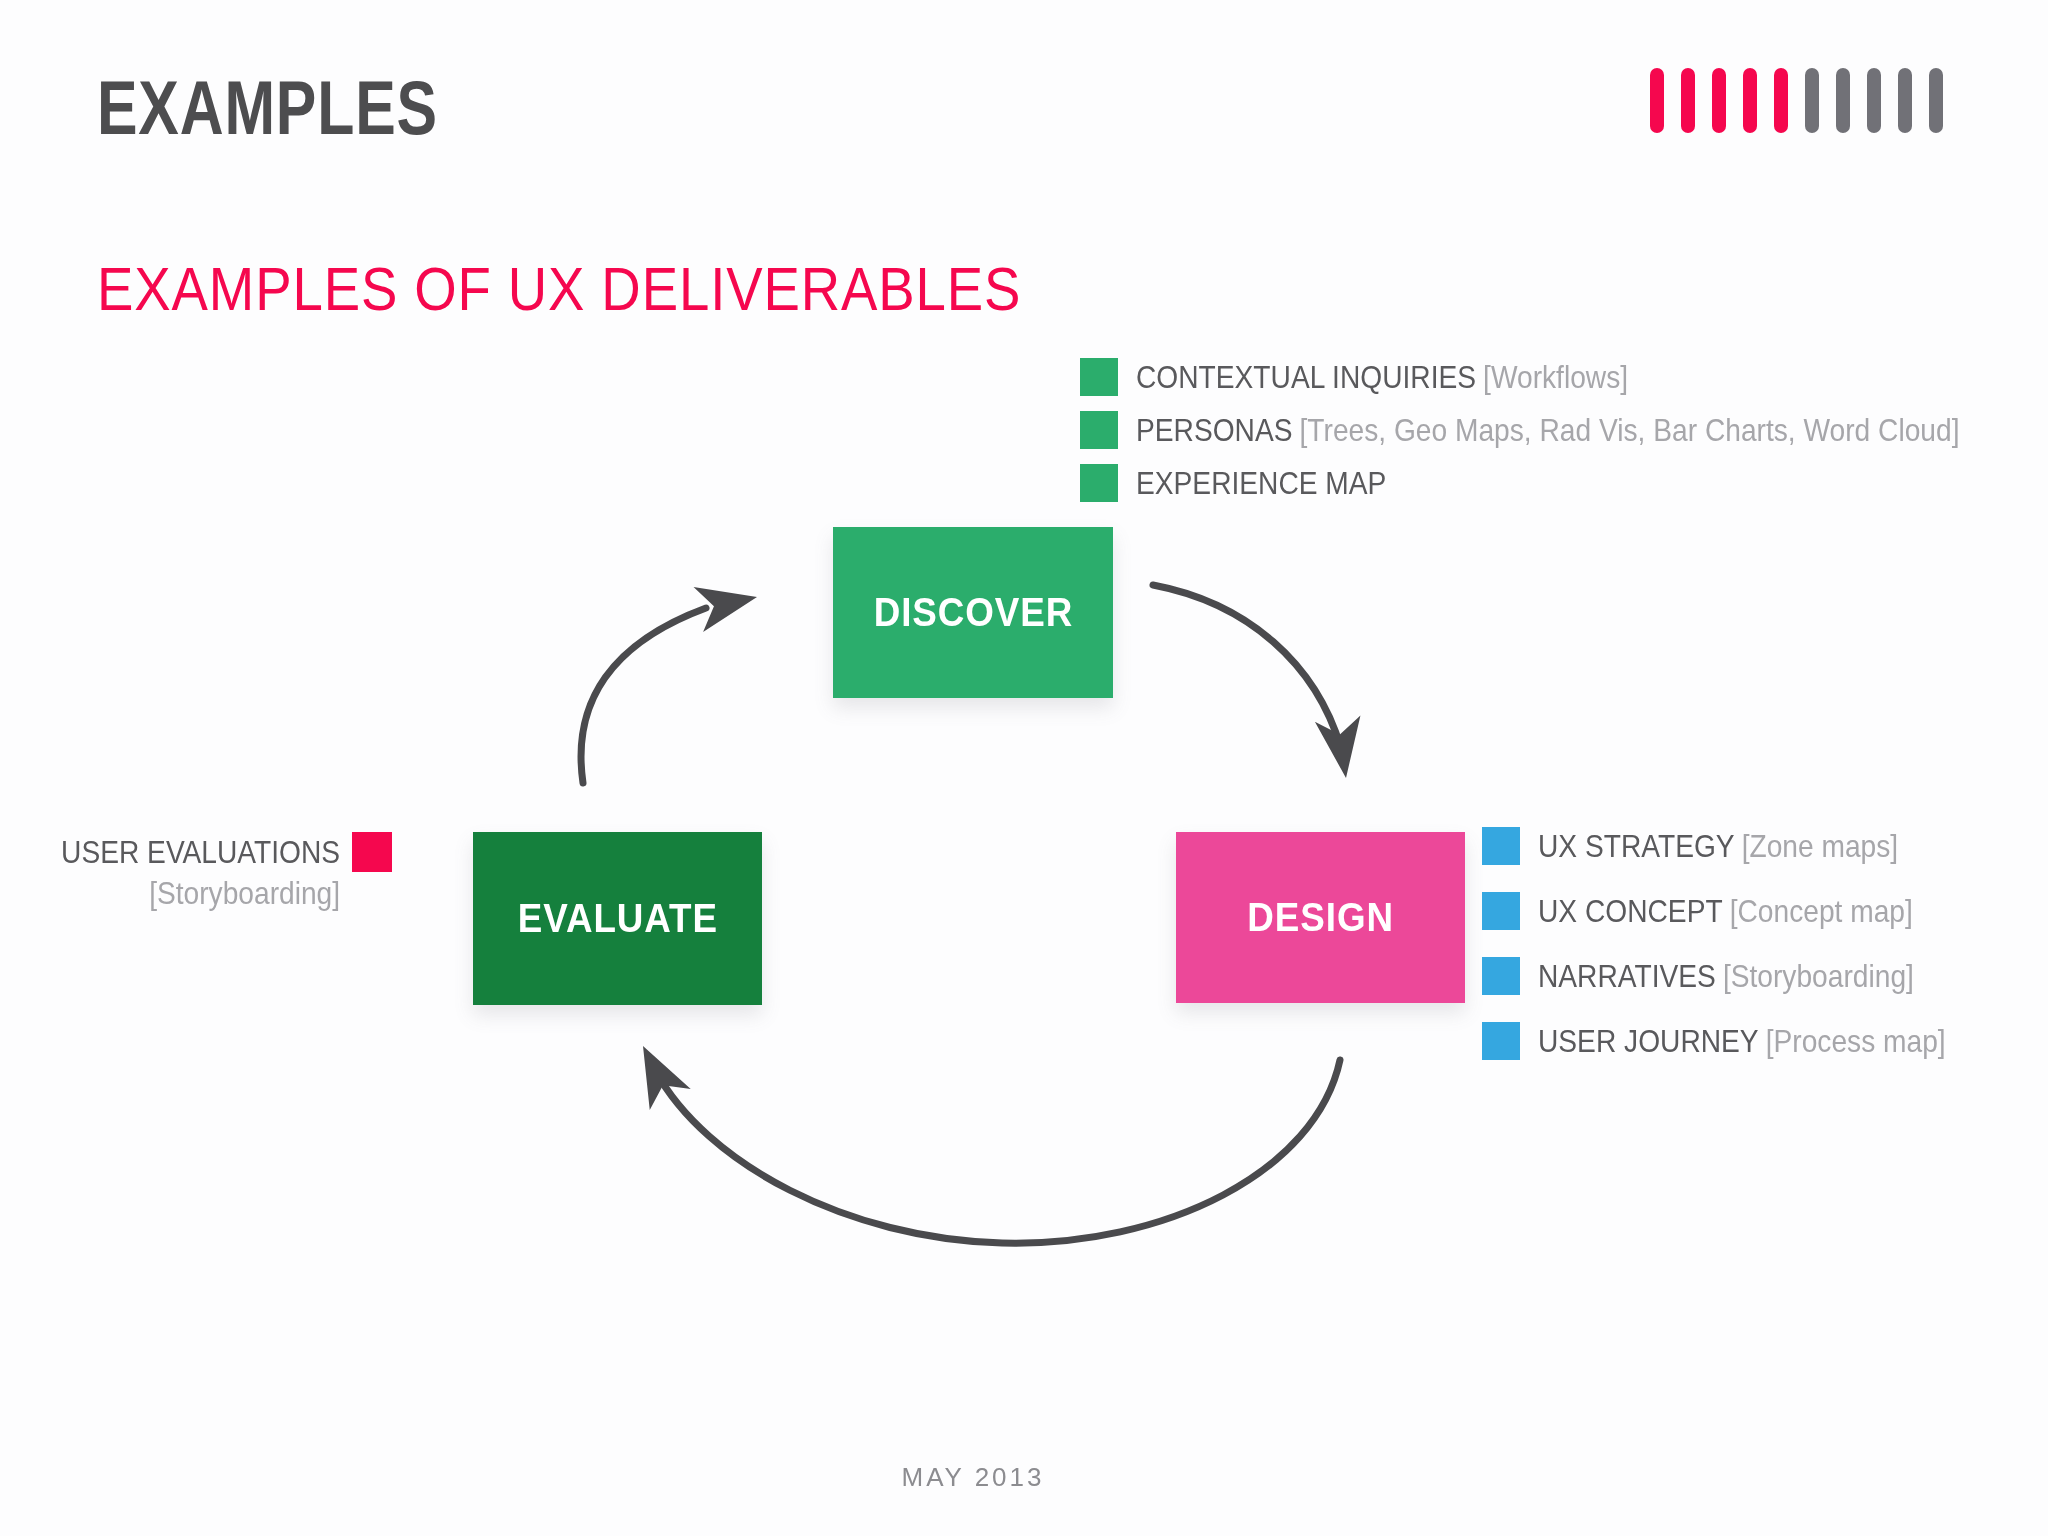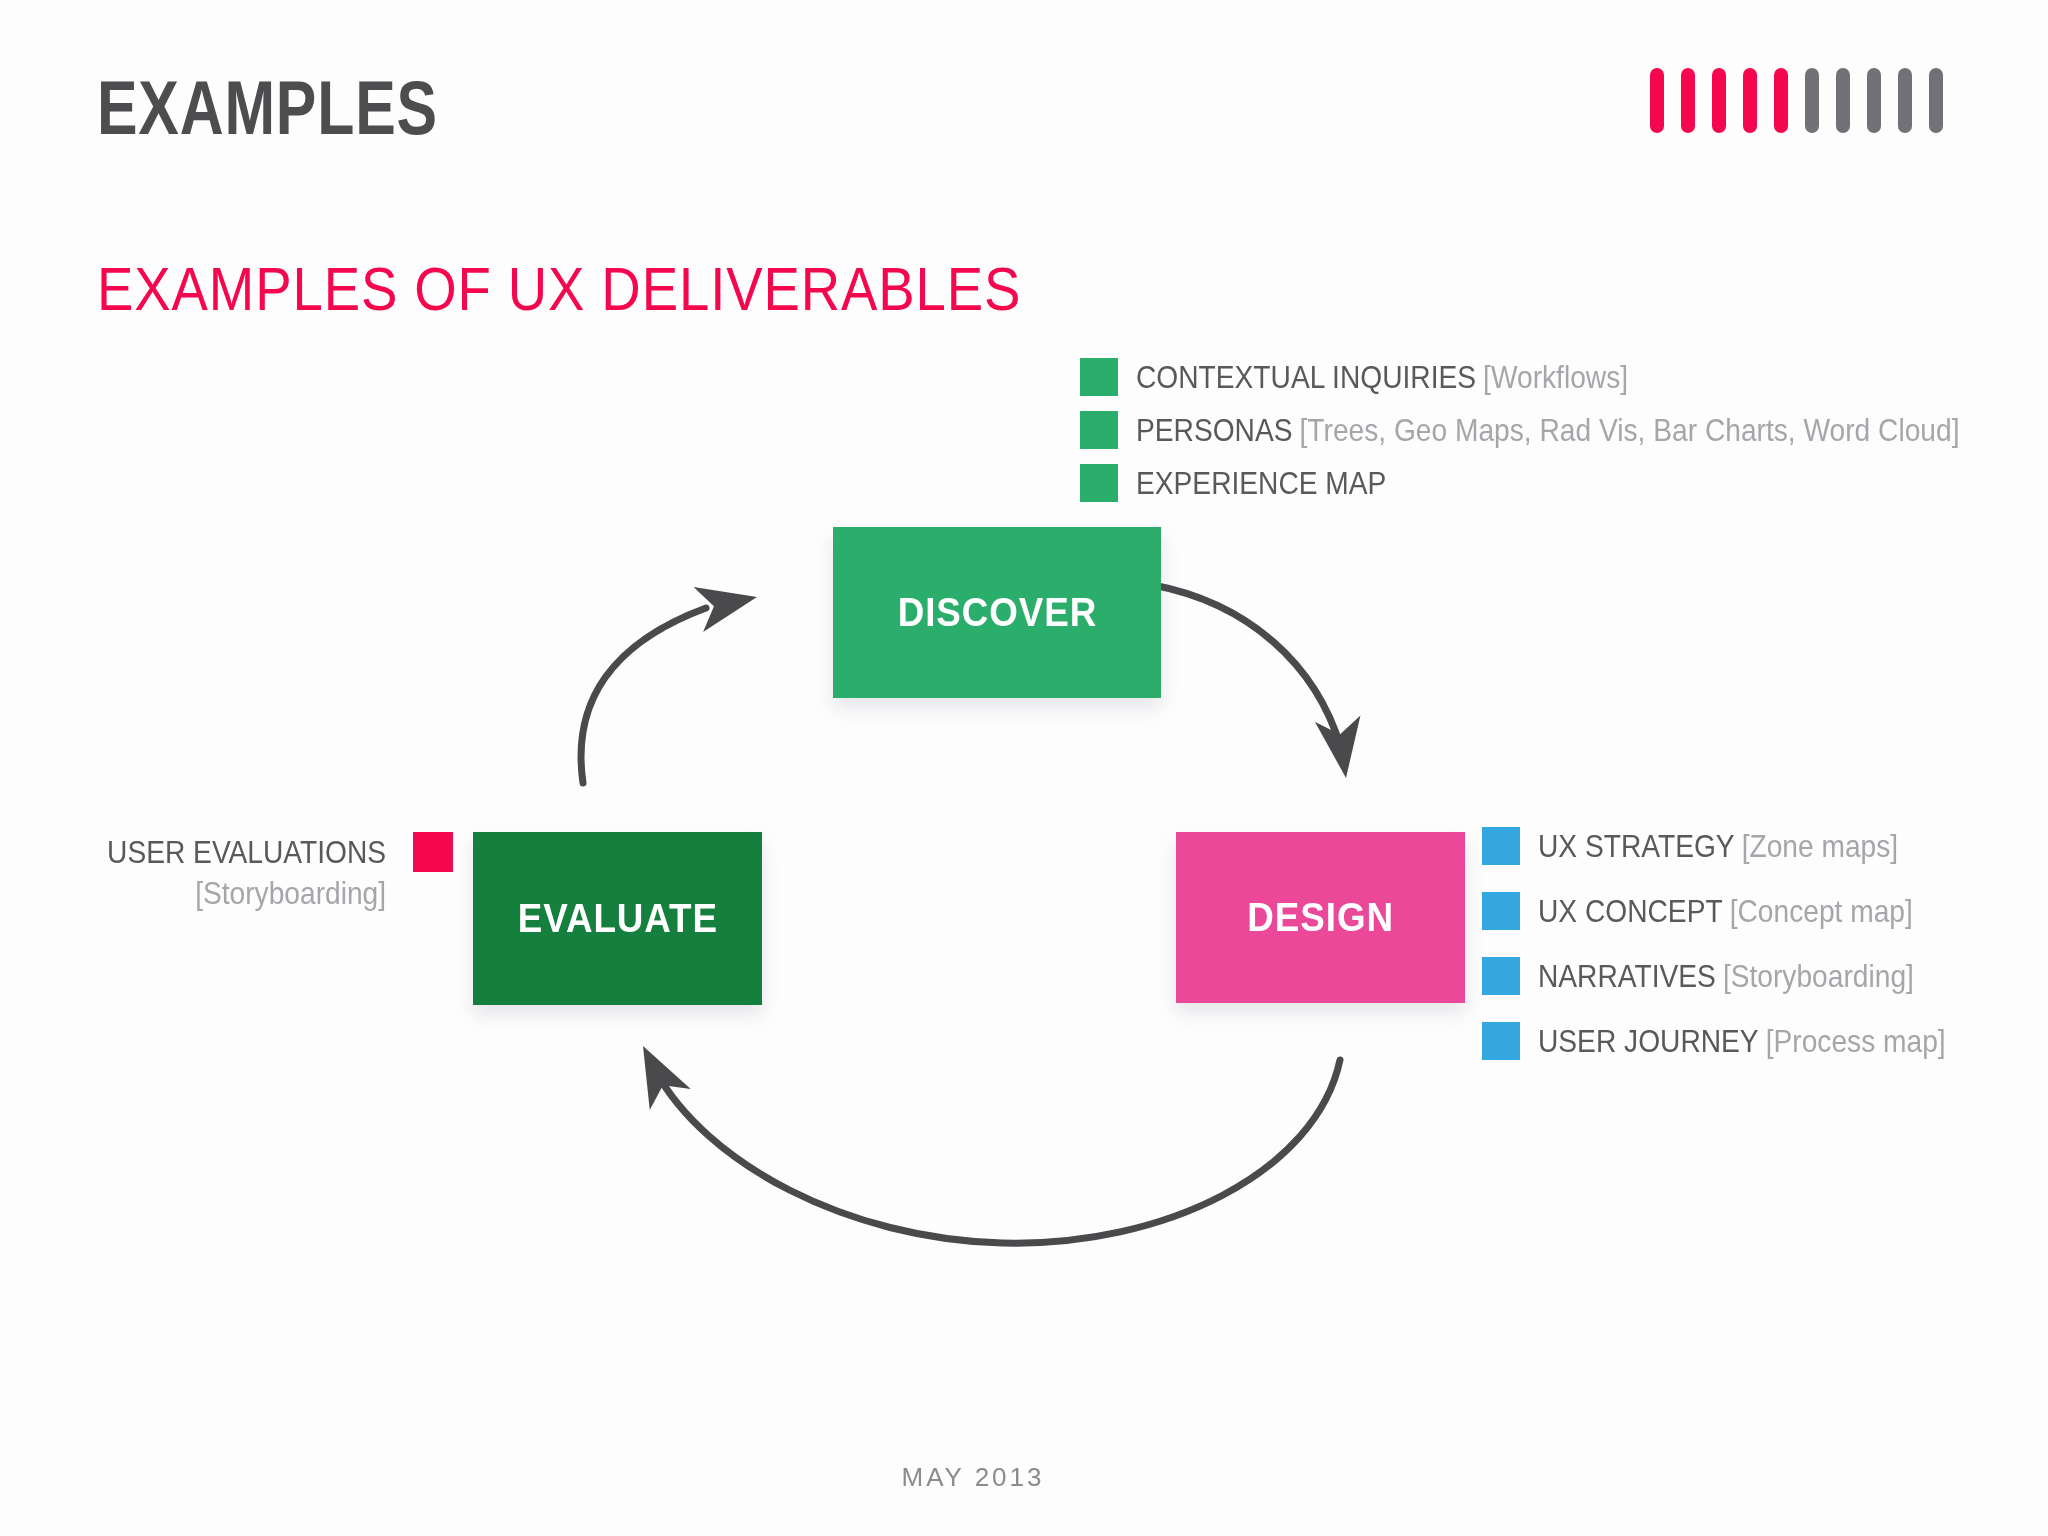--- a/index.html
+++ b/index.html
@@ -27,41 +27,41 @@
   }
   
   .stage-box{
     position:absolute;display:flex;align-items:center;justify-content:center;
     box-shadow:0 10px 18px rgba(110,110,125,0.16);
   }
   .stage-box .stage-label{
     color:#ffffff;font-size:40px;font-weight:700;letter-spacing:1px;
     transform:scaleX(0.92);transform-origin:center center;white-space:nowrap;
   }
-  #box-discover{left:833px;top:527px;width:328px;height:171px;background:#2bad6c;}
+  #box-discover{left:833px;top:527px;width:280px;height:171px;background:#2bad6c;}
   #box-evaluate{left:473px;top:832px;width:289px;height:173px;background:#15803d;align-items:center;}
   #box-design{left:1176px;top:832px;width:289px;height:171px;background:#ec4899;}
   
   .bullet{display:inline-block;width:38px;height:38px;flex:0 0 38px;}
   .bullet.green{background:#2bad6c;}
   .bullet.blue{background:#35a7e0;}
   .bullet.pinkb{background:#f5074e;width:40px;height:40px;flex:0 0 40px;}
   .li-row{display:flex;align-items:center;gap:18px;height:38px;margin-bottom:15px;}
   .li-text{
     font-size:32px;color:#59595c;white-space:nowrap;letter-spacing:0;
     transform:scaleX(0.88);transform-origin:left center;
   }
   .li-main{color:#59595c;}
   .li-note{color:#a6a6aa;margin-left:8px;}
   #list-discover{position:absolute;left:1080px;top:358px;}
   #list-design{position:absolute;left:1482px;top:825px;}
   #list-design .li-row{margin-bottom:25px;height:40px;align-items:flex-end;}
   
   .ev-group{
-    position:absolute;right:1595px;display:flex;align-items:flex-start;gap:27px;
+    position:absolute;right:1656px;display:flex;align-items:flex-start;gap:12px;
   }
   .ev-text{
     text-align:right;font-size:32px;white-space:nowrap;line-height:41px;
     transform:scaleX(0.88);transform-origin:right top;
   }
   .ev-text .li-note{margin-left:0;}
   #ev-group-1{top:832px;}
   #ev-group-2{top:940px;}
   
   #arrow-layer{position:absolute;left:0;top:0;width:2048px;height:1536px;pointer-events:none;}

